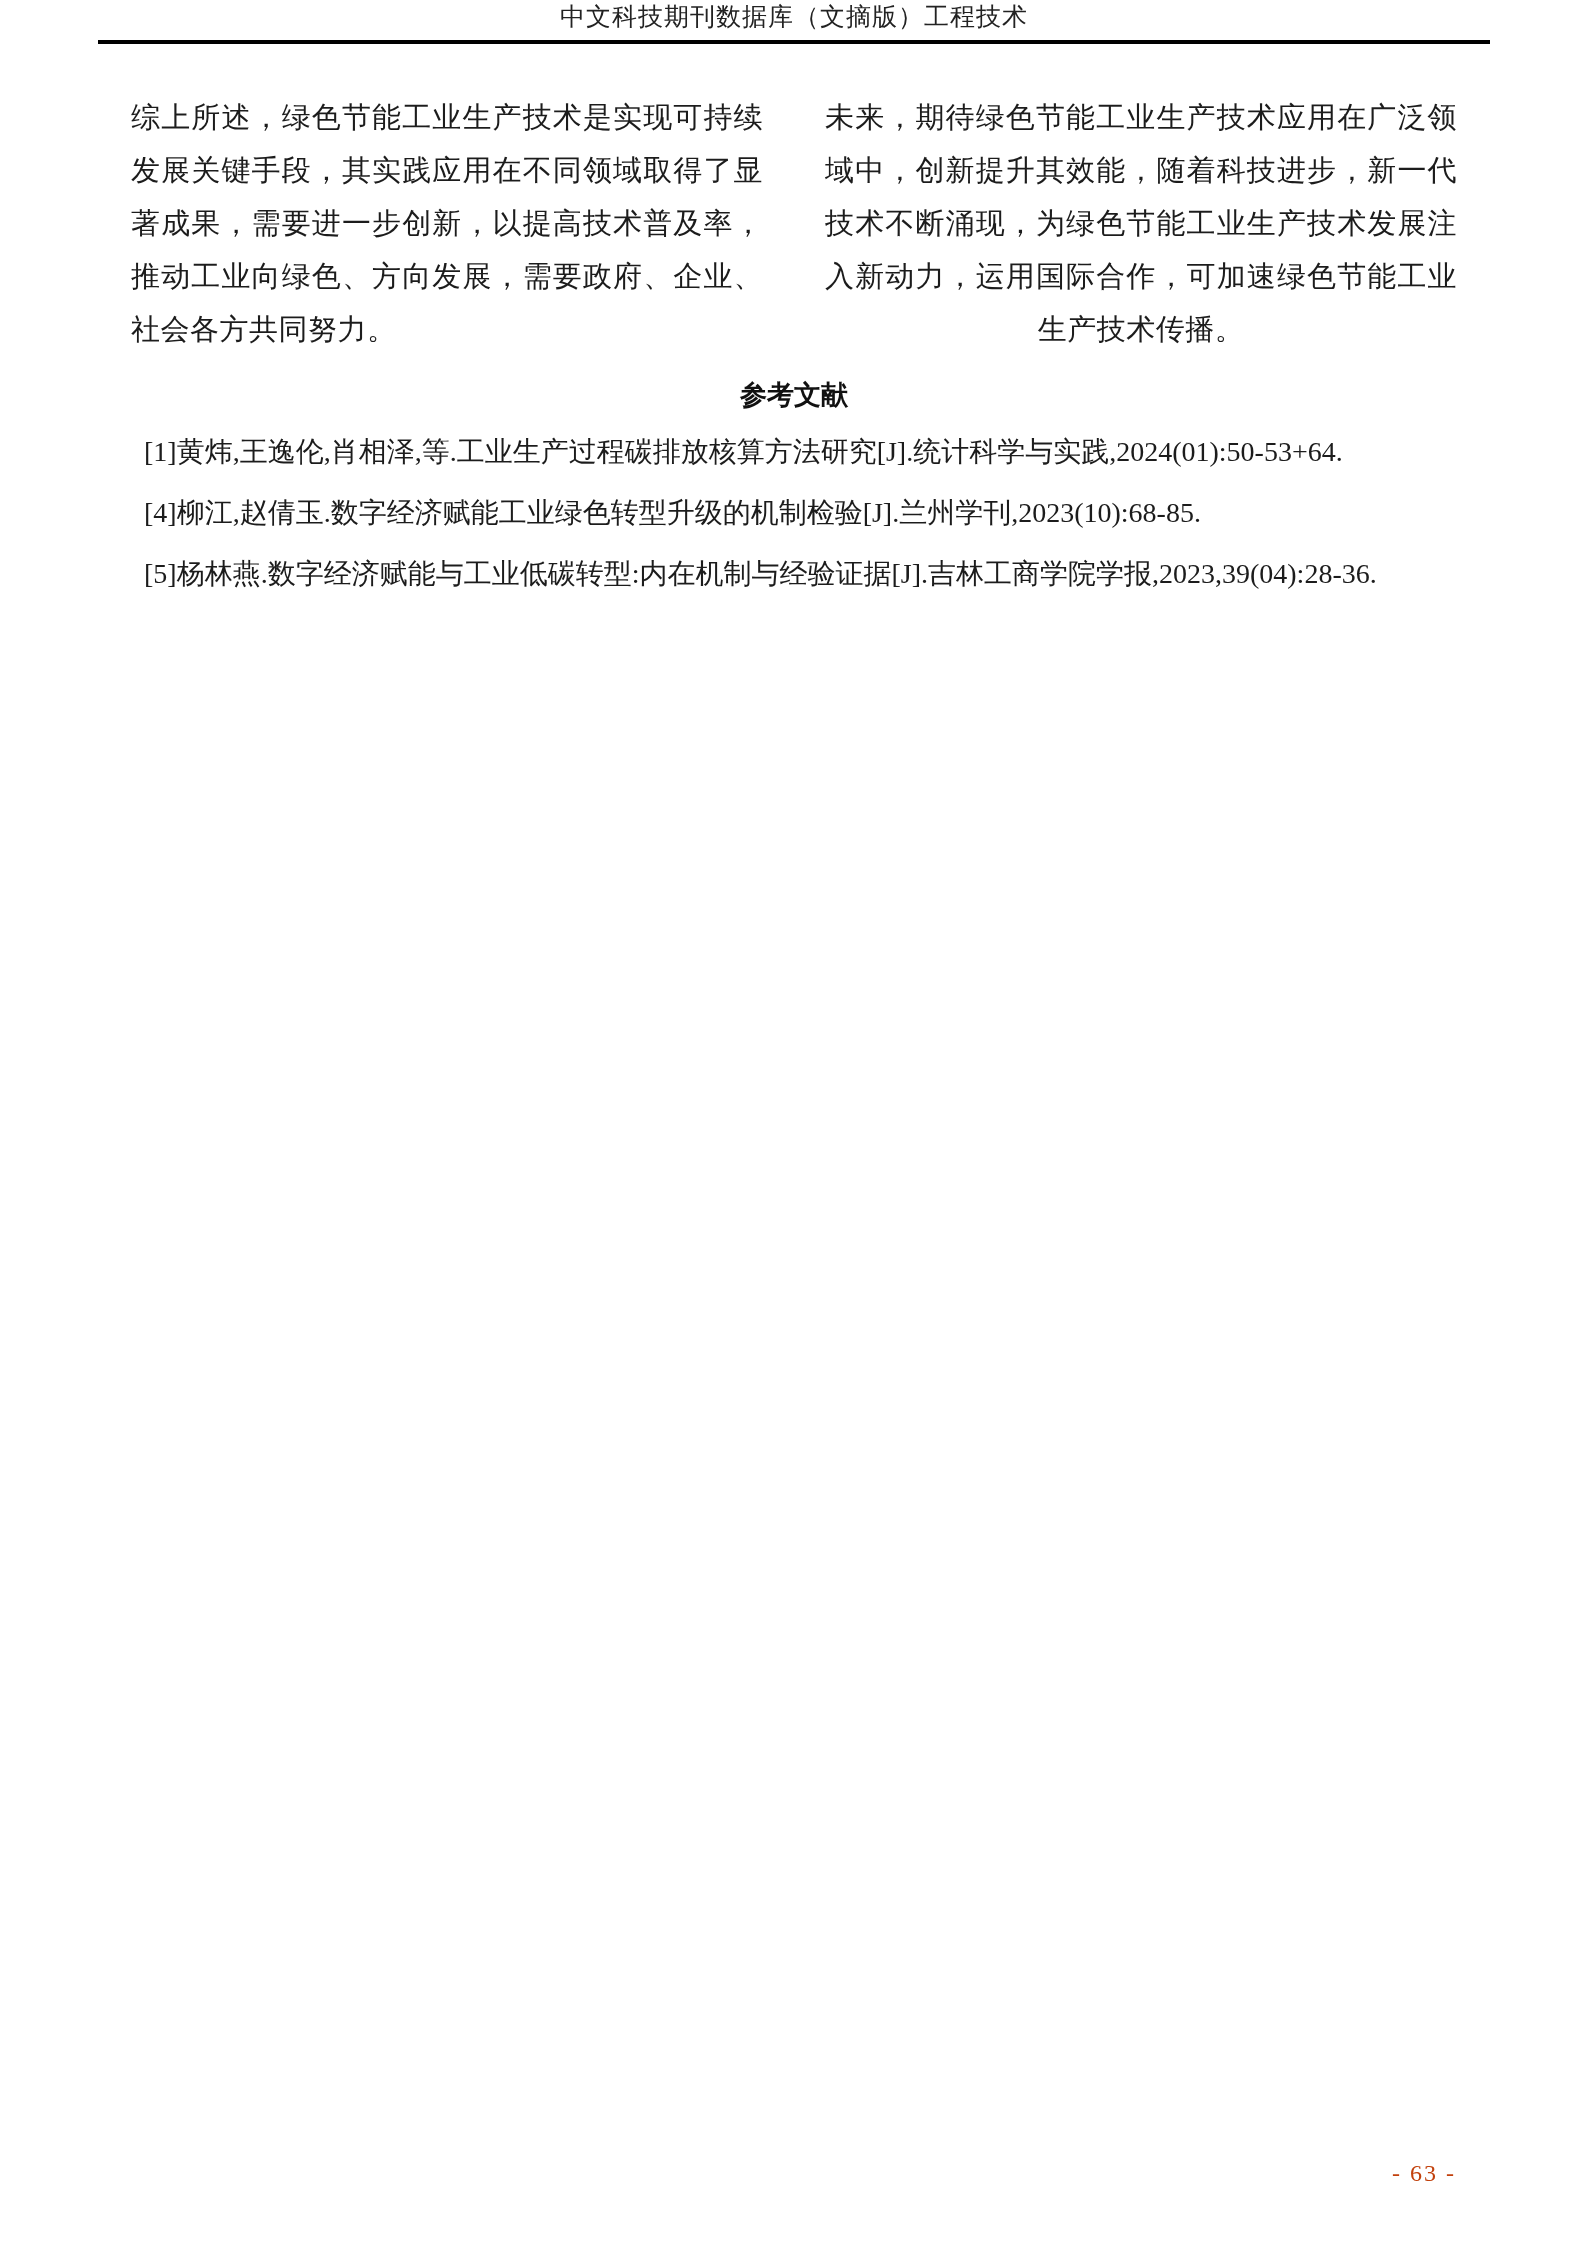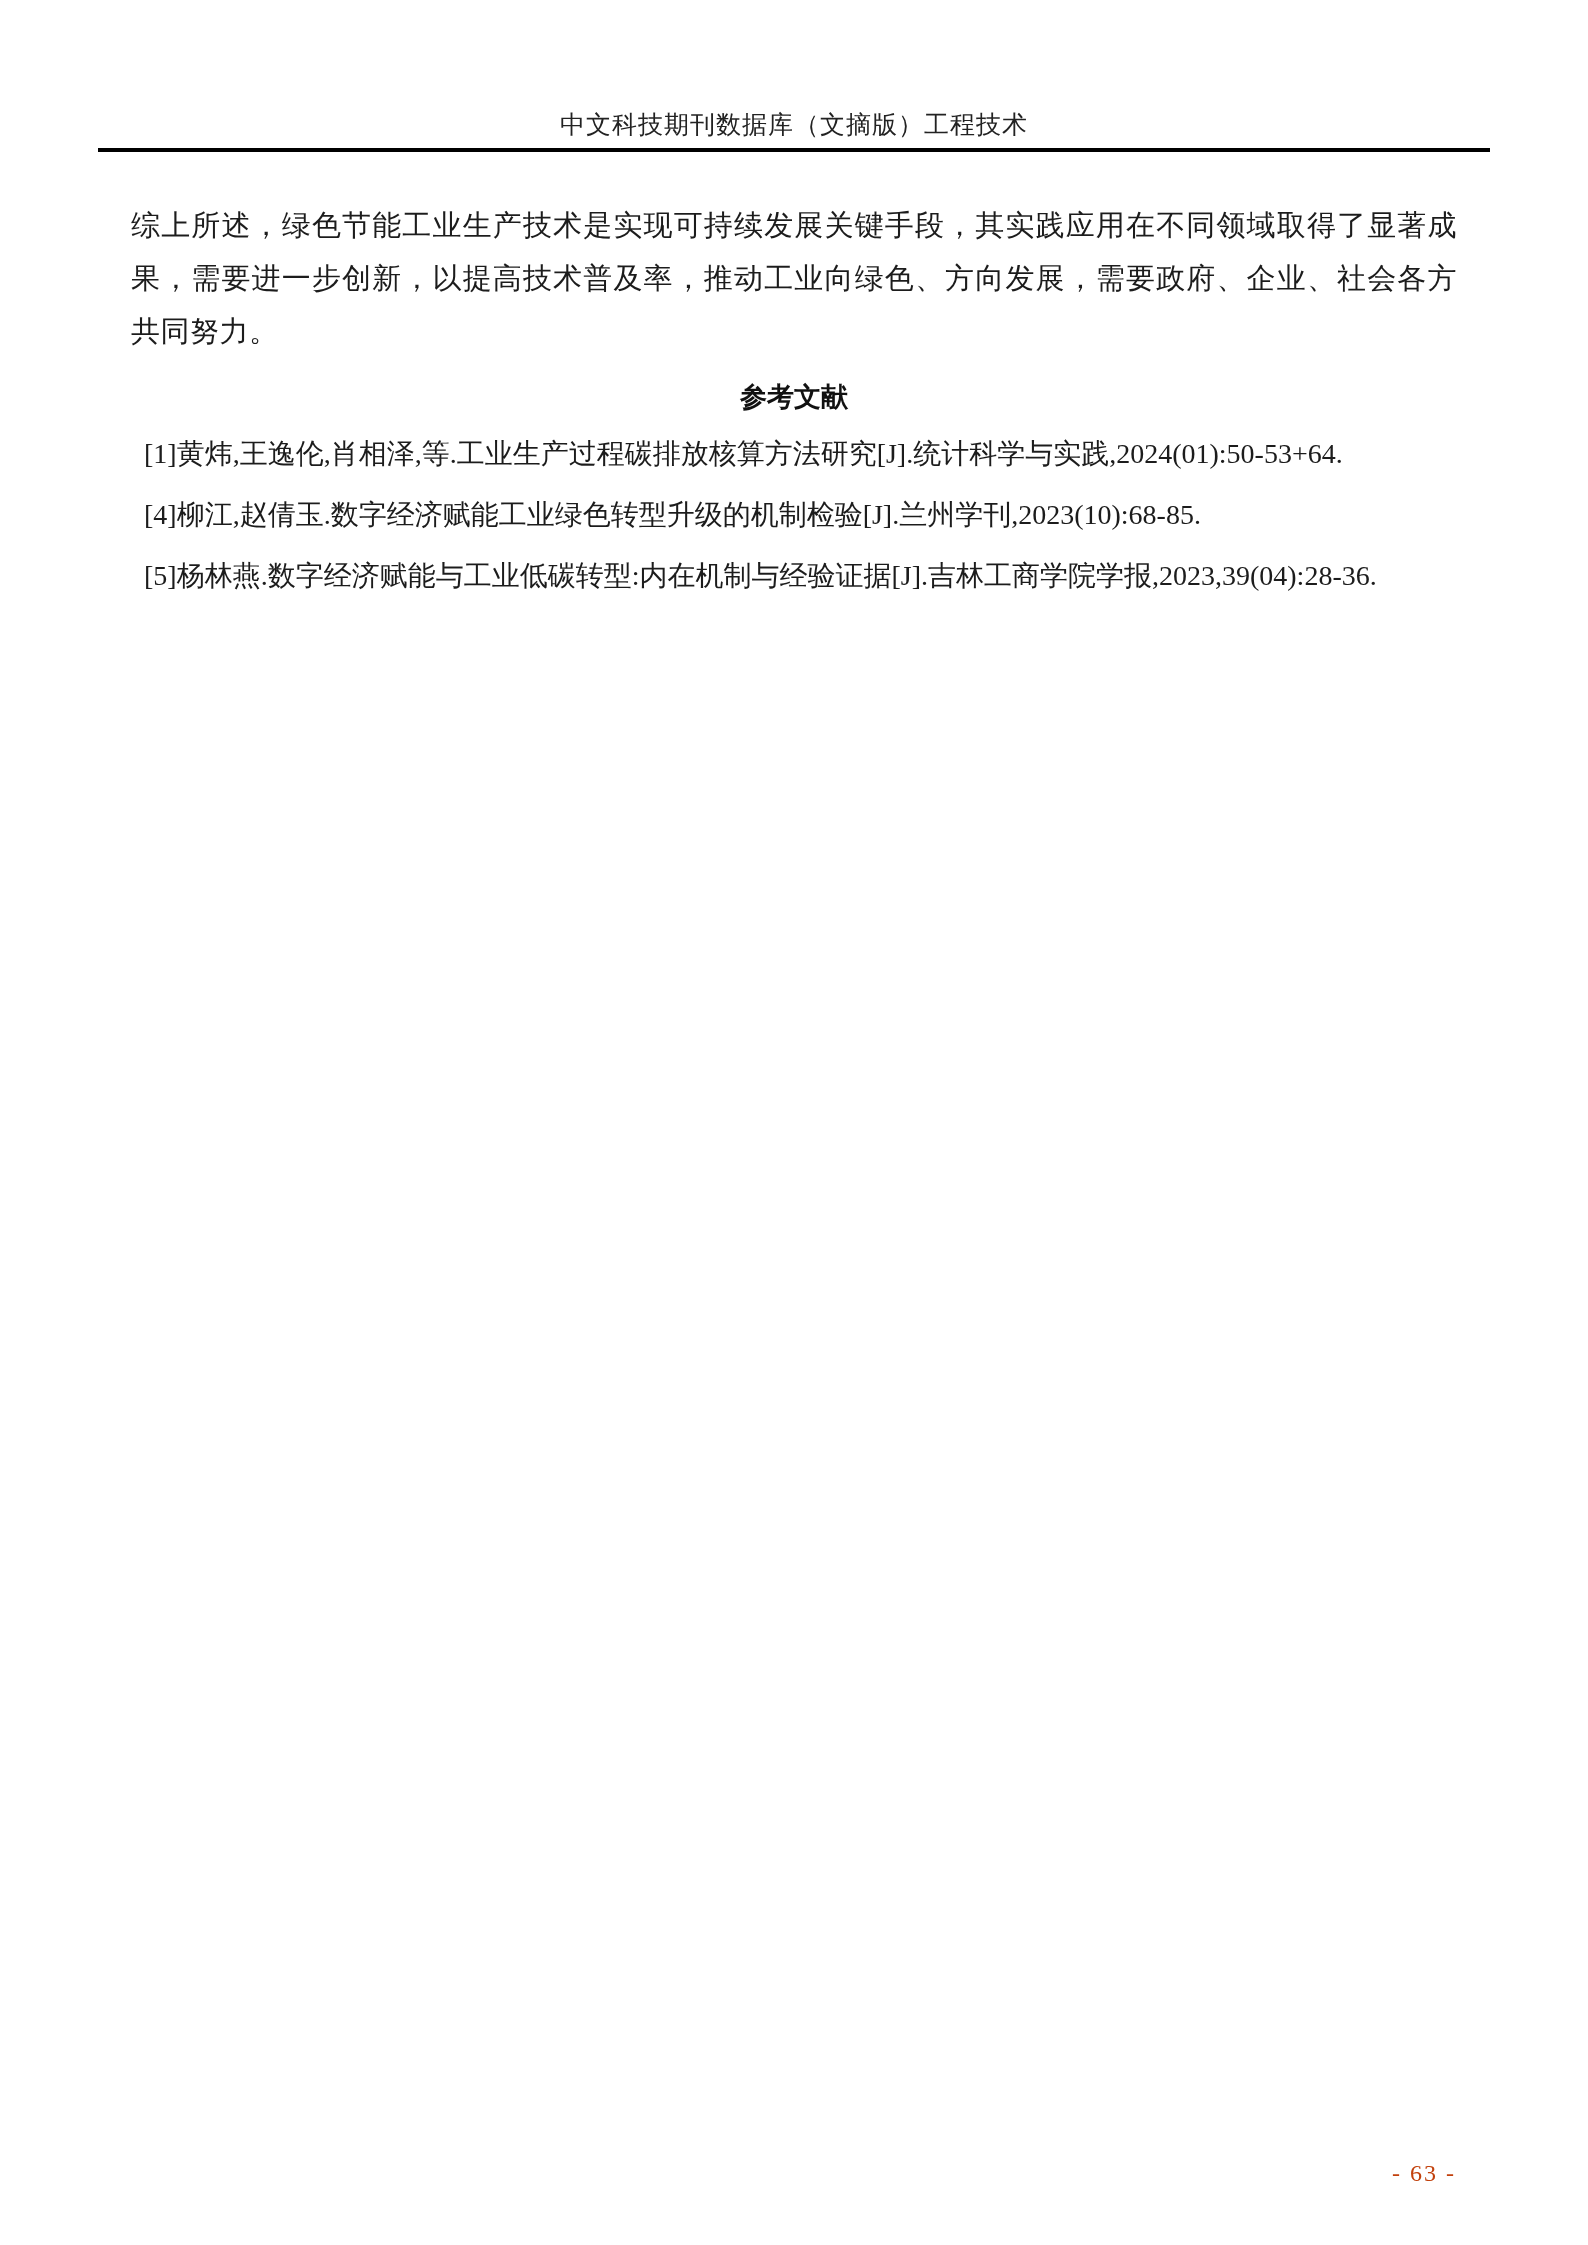--- a/index.html
+++ b/index.html
@@ -12,21 +12,20 @@
     width: 1588px;
     height: 2245px;
     margin: 0 auto;
     background: #ffffff;
     box-sizing: border-box;
     overflow: hidden;
     font-family: "Liberation Serif", "DejaVu Serif", serif;
     color: #1c1c1c;
   }
   .header-title {
-    padding-top: 108px;
     text-align: center;
     font-size: 25px;
     letter-spacing: 1px;
     color: #222222;
   }
   .header-rule {
     height: 0;
     border-top: 4px solid #000000;
     margin: 7px 98px 0 98px;
   }
@@ -78,20 +77,21 @@
 
 <div class="page">
 
   <header>
     <div class="header-title">中文科技期刊数据库（文摘版）工程技术</div>
     <div class="header-rule"></div>
   </header>
 
   <main class="columns">
     <p class="col left">综上所述，绿色节能工业生产技术是实现可持续发展关键手段，其实践应用在不同领域取得了显著成果，需要进一步创新，以提高技术普及率，推动工业向绿色、方向发展，需要政府、企业、社会各方共同努力。</p>
+    <p class="col right">未来，期待绿色节能工业生产技术应用在广泛领域中，创新提升其效能，随着科技进步，新一代技术不断涌现，为绿色节能工业生产技术发展注入新动力，运用国际合作，可加速绿色节能工业生产技术传播。</p>
   </main>
 
   <h2 class="ref-heading">参考文献</h2>
 
   <section class="refs">
     <p class="ref">[1]黄炜,王逸伦,肖相泽,等.工业生产过程碳排放核算方法研究[J].统计科学与实践,2024(01):50-53+64.</p>
     <p class="ref">[4]柳江,赵倩玉.数字经济赋能工业绿色转型升级的机制检验[J].兰州学刊,2023(10):68-85.</p>
     <p class="ref">[5]杨林燕.数字经济赋能与工业低碳转型:内在机制与经验证据[J].吉林工商学院学报,2023,39(04):28-36.</p>
   </section>
 

